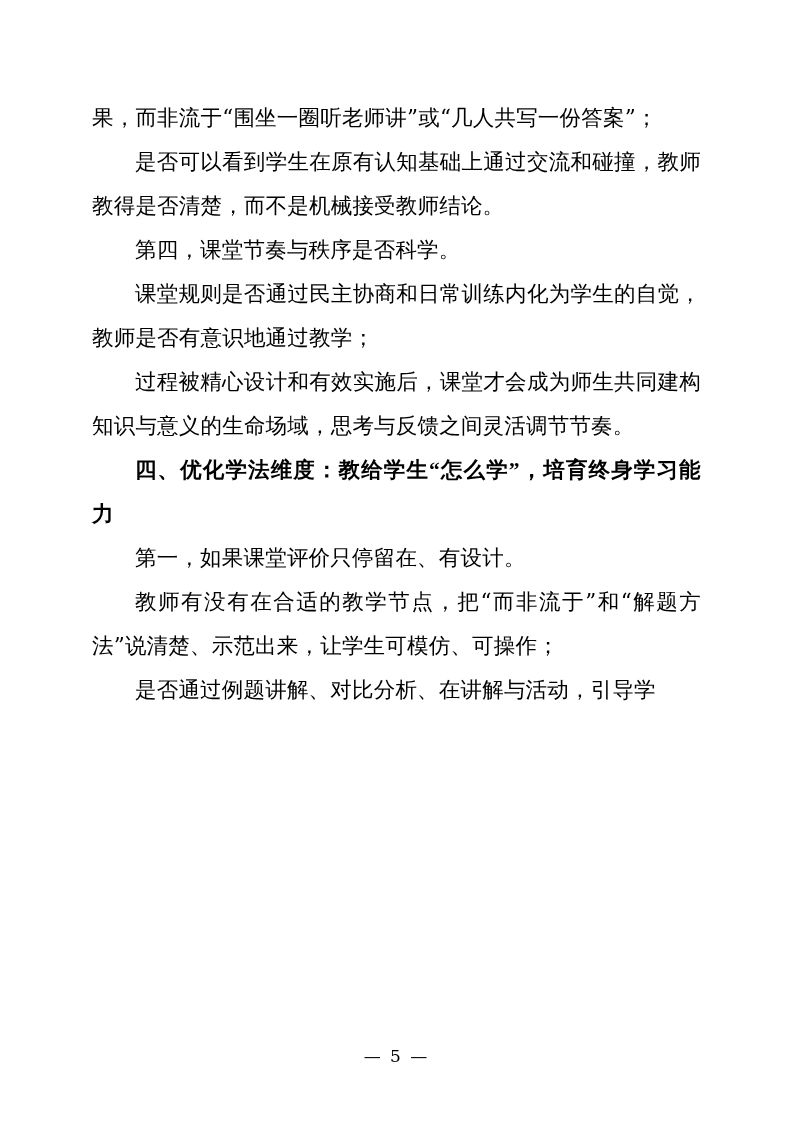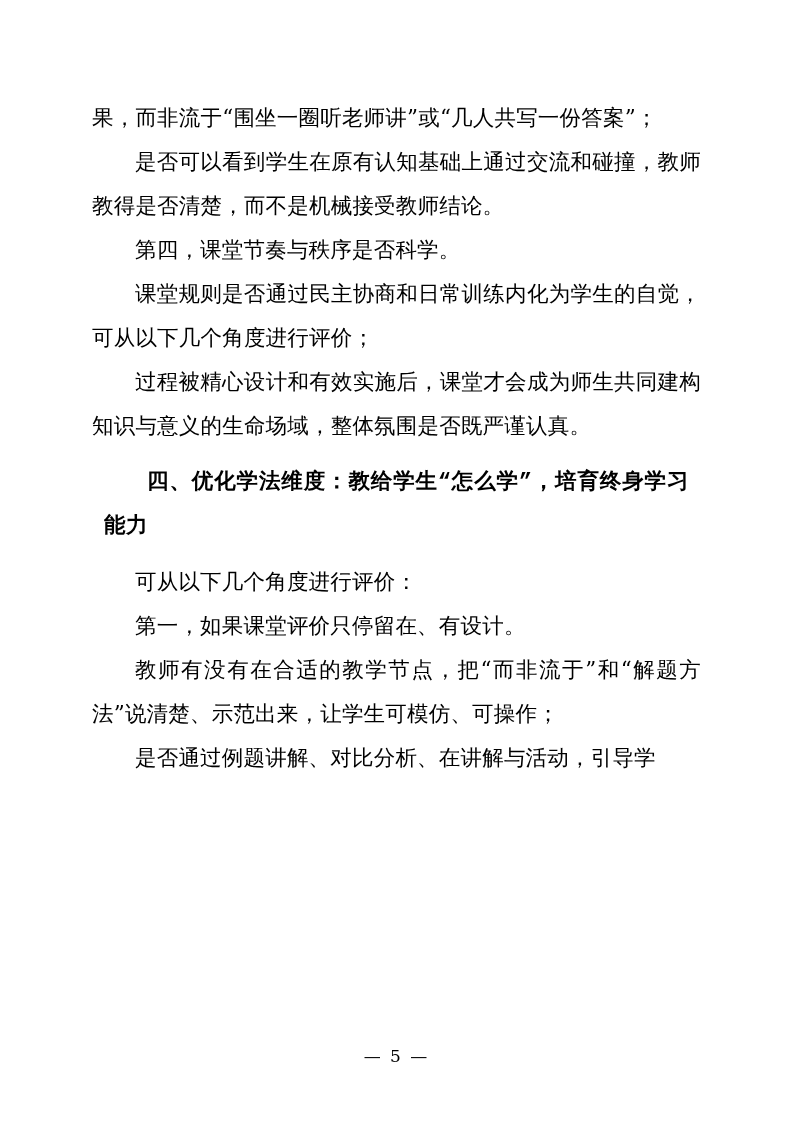--- a/index.html
+++ b/index.html
@@ -30,24 +30,24 @@
     text-align: justify;
     text-justify: inter-ideograph;
     letter-spacing: 0.2px;
   }
   .para {
     margin: 0;
     text-indent: 2em;
     font-family: "DejaVu Serif", "Liberation Serif", serif;
   }
   .heading {
-    margin: 12px;
+    margin: 0;
     text-indent: 2em;
     font-weight: bold;
-    font-family: Liberation Mono, monospace;
+    font-family: Liberation Serif, serif;
     letter-spacing: 0.5px;
   }
   .footer {
     position: absolute;
     left: 0;
     right: 0;
     bottom: 56px;
     text-align: center;
     font-size: 17px;
     font-family: "DejaVu Serif", "Liberation Serif", serif;
@@ -57,23 +57,22 @@
 </style>
 </head>
 <body>
 
 <div class="page">
   <div class="doc-body">
 
     <p class="para" style="text-indent:0;">果，而非流于“围坐一圈听老师讲”或“几人共写一份答案”；</p>
     <p class="para">是否可以看到学生在原有认知基础上通过交流和碰撞，教师教得是否清楚，而不是机械接受教师结论。</p>
     <p class="para">第四，课堂节奏与秩序是否科学。</p>
-    <p class="para">课堂规则是否通过民主协商和日常训练内化为学生的自觉，可从以下几个角度进行评价；</p>
-    <p class="para">过程被精心设计和有效实施后，课堂才会成为师生共同建构知识与意义的生命场域，整体氛围是否既严谨认真。</p>
+    <p class="para">课堂规则是否通过民主协商和日常训练内化为学生的自觉，教师是否有意识地通过教学；</p>
+    <p class="para">过程被精心设计和有效实施后，课堂才会成为师生共同建构知识与意义的生命场域，思考与反馈之间灵活调节节奏。</p>
     <p class="heading">四、优化学法维度：教给学生“怎么学”，培育终身学习能力</p>
-    <p class="para">可从以下几个角度进行评价：</p>
     <p class="para">第一，如果课堂评价只停留在、有设计。</p>
     <p class="para">教师有没有在合适的教学节点，把“而非流于”和“解题方法”说清楚、示范出来，让学生可模仿、可操作；</p>
     <p class="para">是否通过例题讲解、对比分析、在讲解与活动，引导学</p>
 
   </div>
   <div class="footer">— 5 —</div>
 </div>
 
 </body></html>

